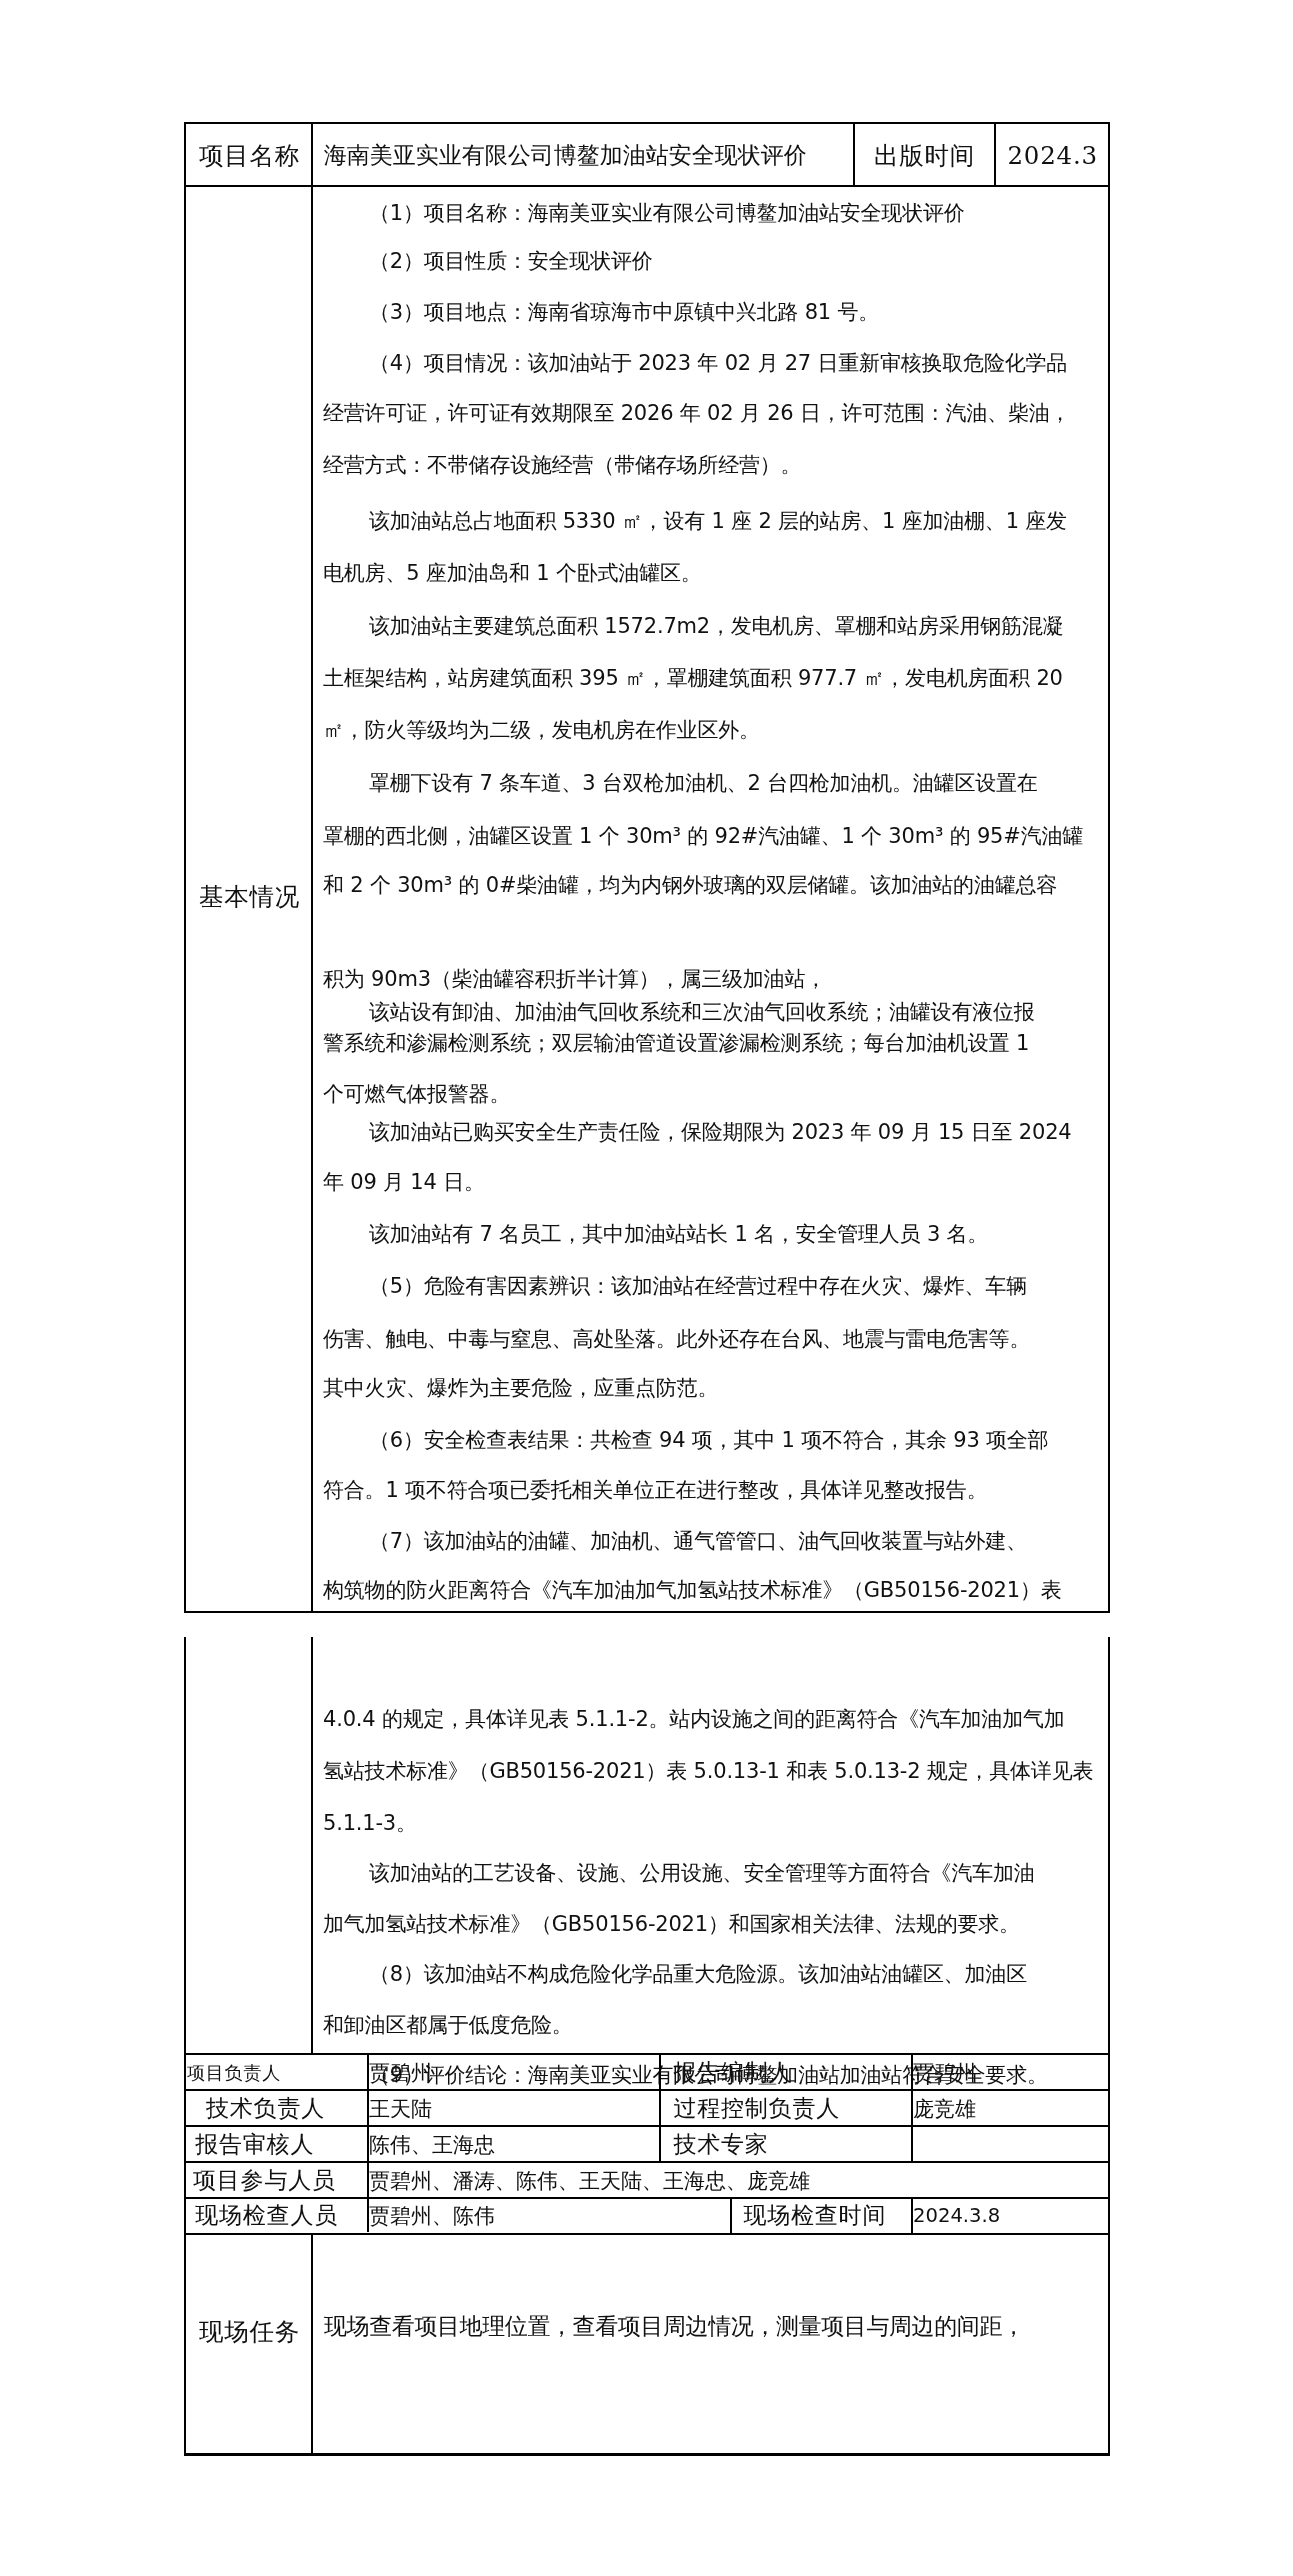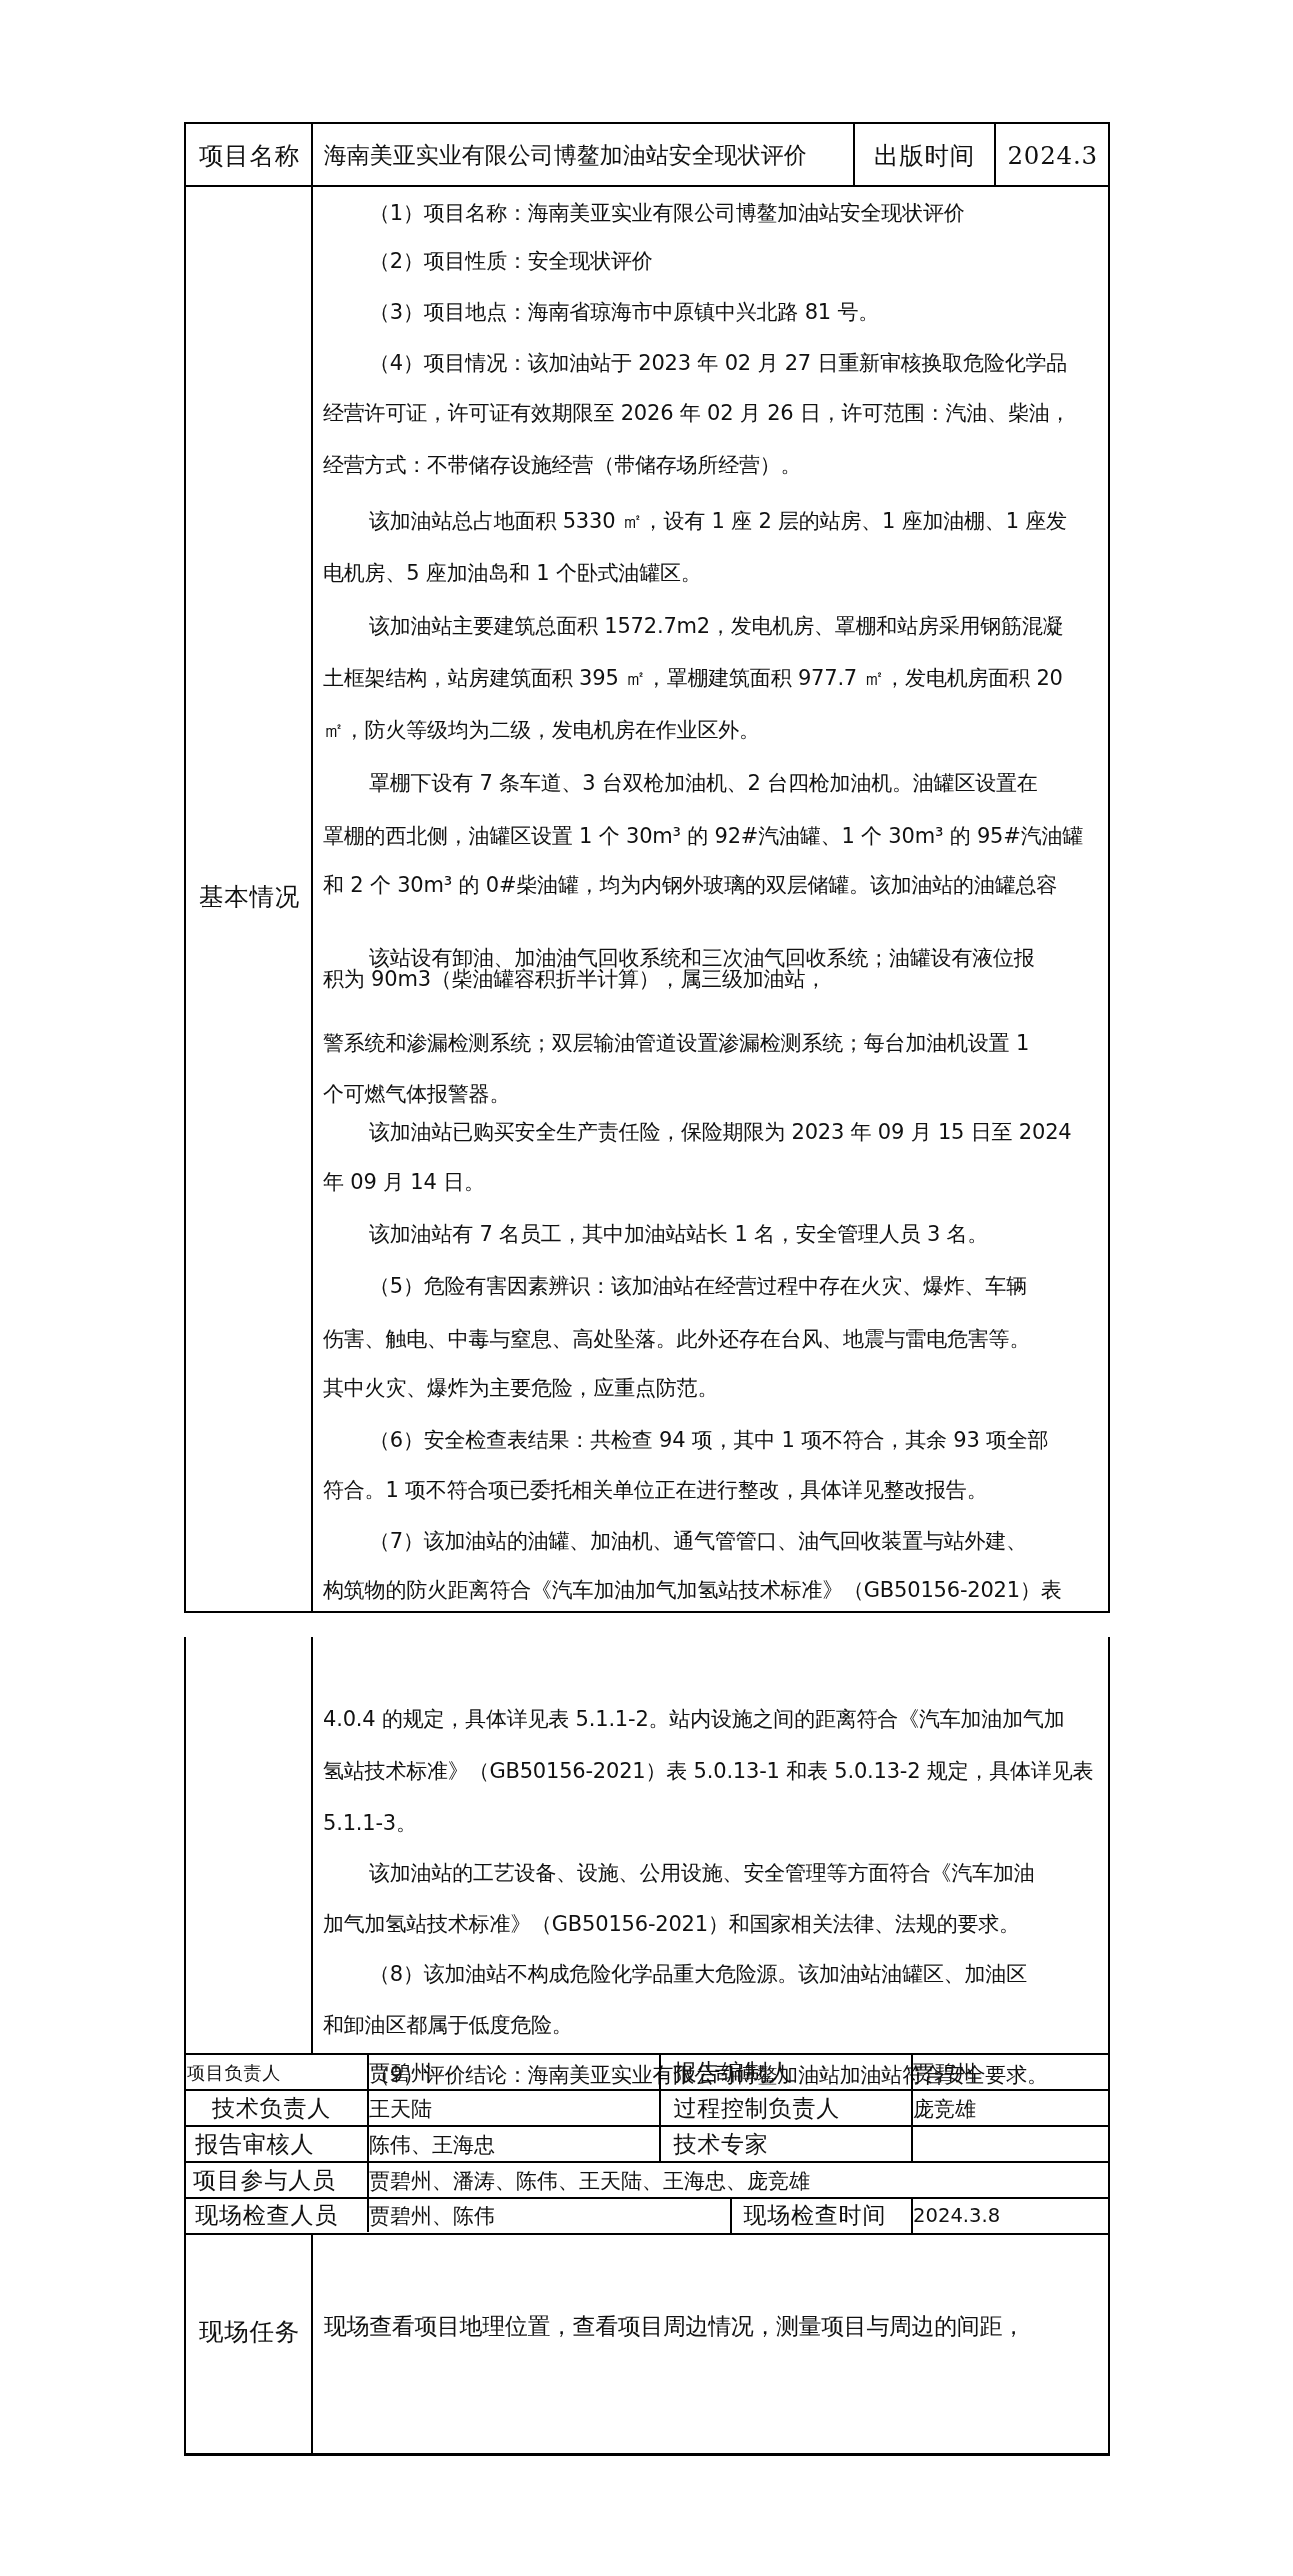--- a/index.html
+++ b/index.html
@@ -43,21 +43,21 @@
   <div class="para" style="top:438px;">经营方式：不带储存设施经营（带储存场所经营）。</div>
   <div class="para" style="top:494px; padding-left:46px;">该加油站总占地面积 5330 ㎡，设有 1 座 2 层的站房、1 座加油棚、1 座发</div>
   <div class="para" style="top:546px;">电机房、5 座加油岛和 1 个卧式油罐区。</div>
   <div class="para" style="top:599px; padding-left:46px;">该加油站主要建筑总面积 1572.7m2，发电机房、罩棚和站房采用钢筋混凝</div>
   <div class="para" style="top:651px;">土框架结构，站房建筑面积 395 ㎡，罩棚建筑面积 977.7 ㎡，发电机房面积 20</div>
   <div class="para" style="top:703px;">㎡，防火等级均为二级，发电机房在作业区外。</div>
   <div class="para" style="top:756px; padding-left:46px;">罩棚下设有 7 条车道、3 台双枪加油机、2 台四枪加油机。油罐区设置在</div>
   <div class="para" style="top:809px;">罩棚的西北侧，油罐区设置 1 个 30m³ 的 92#汽油罐、1 个 30m³ 的 95#汽油罐</div>
   <div class="para" style="top:858px;">和 2 个 30m³ 的 0#柴油罐，均为内钢外玻璃的双层储罐。该加油站的油罐总容</div>
   <div class="para" style="top:952px;">积为 90m3（柴油罐容积折半计算），属三级加油站，</div>
-  <div class="para" style="top:931px; padding-left:46px;">该站设有卸油、加油油气回收系统和三次油气回收系统；油罐设有液位报</div>
+  <div class="para" style="top:985px; padding-left:46px;">该站设有卸油、加油油气回收系统和三次油气回收系统；油罐设有液位报</div>
   <div class="para" style="top:1016px;">警系统和渗漏检测系统；双层输油管道设置渗漏检测系统；每台加油机设置 1</div>
   <div class="para" style="top:1067px;">个可燃气体报警器。</div>
   <div class="para" style="top:1105px; padding-left:46px;">该加油站已购买安全生产责任险，保险期限为 2023 年 09 月 15 日至 2024</div>
   <div class="para" style="top:1155px;">年 09 月 14 日。</div>
   <div class="para" style="top:1207px; padding-left:46px;">该加油站有 7 名员工，其中加油站站长 1 名，安全管理人员 3 名。</div>
   <div class="para" style="top:1259px; padding-left:46px;">（5）危险有害因素辨识：该加油站在经营过程中存在火灾、爆炸、车辆</div>
   <div class="para" style="top:1312px;">伤害、触电、中毒与窒息、高处坠落。此外还存在台风、地震与雷电危害等。</div>
   <div class="para" style="top:1361px;">其中火灾、爆炸为主要危险，应重点防范。</div>
   <div class="para" style="top:1413px; padding-left:46px;">（6）安全检查表结果：共检查 94 项，其中 1 项不符合，其余 93 项全部</div>
   <div class="para" style="top:1463px;">符合。1 项不符合项已委托相关单位正在进行整改，具体详见整改报告。</div>
@@ -93,21 +93,21 @@
 <div class="vline" style="left:911px; top:2053px; height:108px;"></div>
 <div class="vline" style="left:730px; top:2197px; height:36px;"></div>
 <div class="vline" style="left:911px; top:2197px; height:36px;"></div>
 <div class="vline" style="left:311px; top:2233px; height:222px;"></div>
 
 <div class="cell lbl" style="left:187px; top:2056px; width:180px; height:33px; font-size:18px; padding-left:0;border-radius:8px;">项目负责人</div>
 <div class="cell val" style="left:369px; top:2056px; width:290px; height:33px;">贾碧州</div>
 <div class="cell lbl" style="left:662px; top:2056px; width:249px; height:33px; font-size:23px;">报告编制人</div>
 <div class="cell val" style="left:913px; top:2056px; width:195px; height:33px;">贾碧州</div>
 
-<div class="cell lbl" style="left:187px; top:2092px; width:180px; height:33px; font-size:23px; padding-left:25px;">技术负责人</div>
+<div class="cell lbl" style="left:187px; top:2092px; width:180px; height:33px; font-size:23px; padding-left:19px;">技术负责人</div>
 <div class="cell val" style="left:369px; top:2092px; width:290px; height:33px;">王天陆</div>
 <div class="cell lbl" style="left:662px; top:2092px; width:249px; height:33px; font-size:23px;">过程控制负责人</div>
 <div class="cell val" style="left:913px; top:2092px; width:195px; height:33px;">庞竞雄</div>
 
 <div class="cell lbl" style="left:187px; top:2128px; width:180px; height:33px; font-size:23px; padding-left:8.2px;">报告审核人</div>
 <div class="cell val" style="left:369px; top:2128px; width:290px; height:33px;">陈伟、王海忠</div>
 <div class="cell lbl" style="left:662px; top:2128px; width:249px; height:33px; font-size:23px;">技术专家</div>
 <div class="cell val" style="left:913px; top:2128px; width:195px; height:33px;"></div>
 
 <div class="cell lbl" style="left:187px; top:2164px; width:180px; height:33px; font-size:23px; padding-left:6px;">项目参与人员</div>

